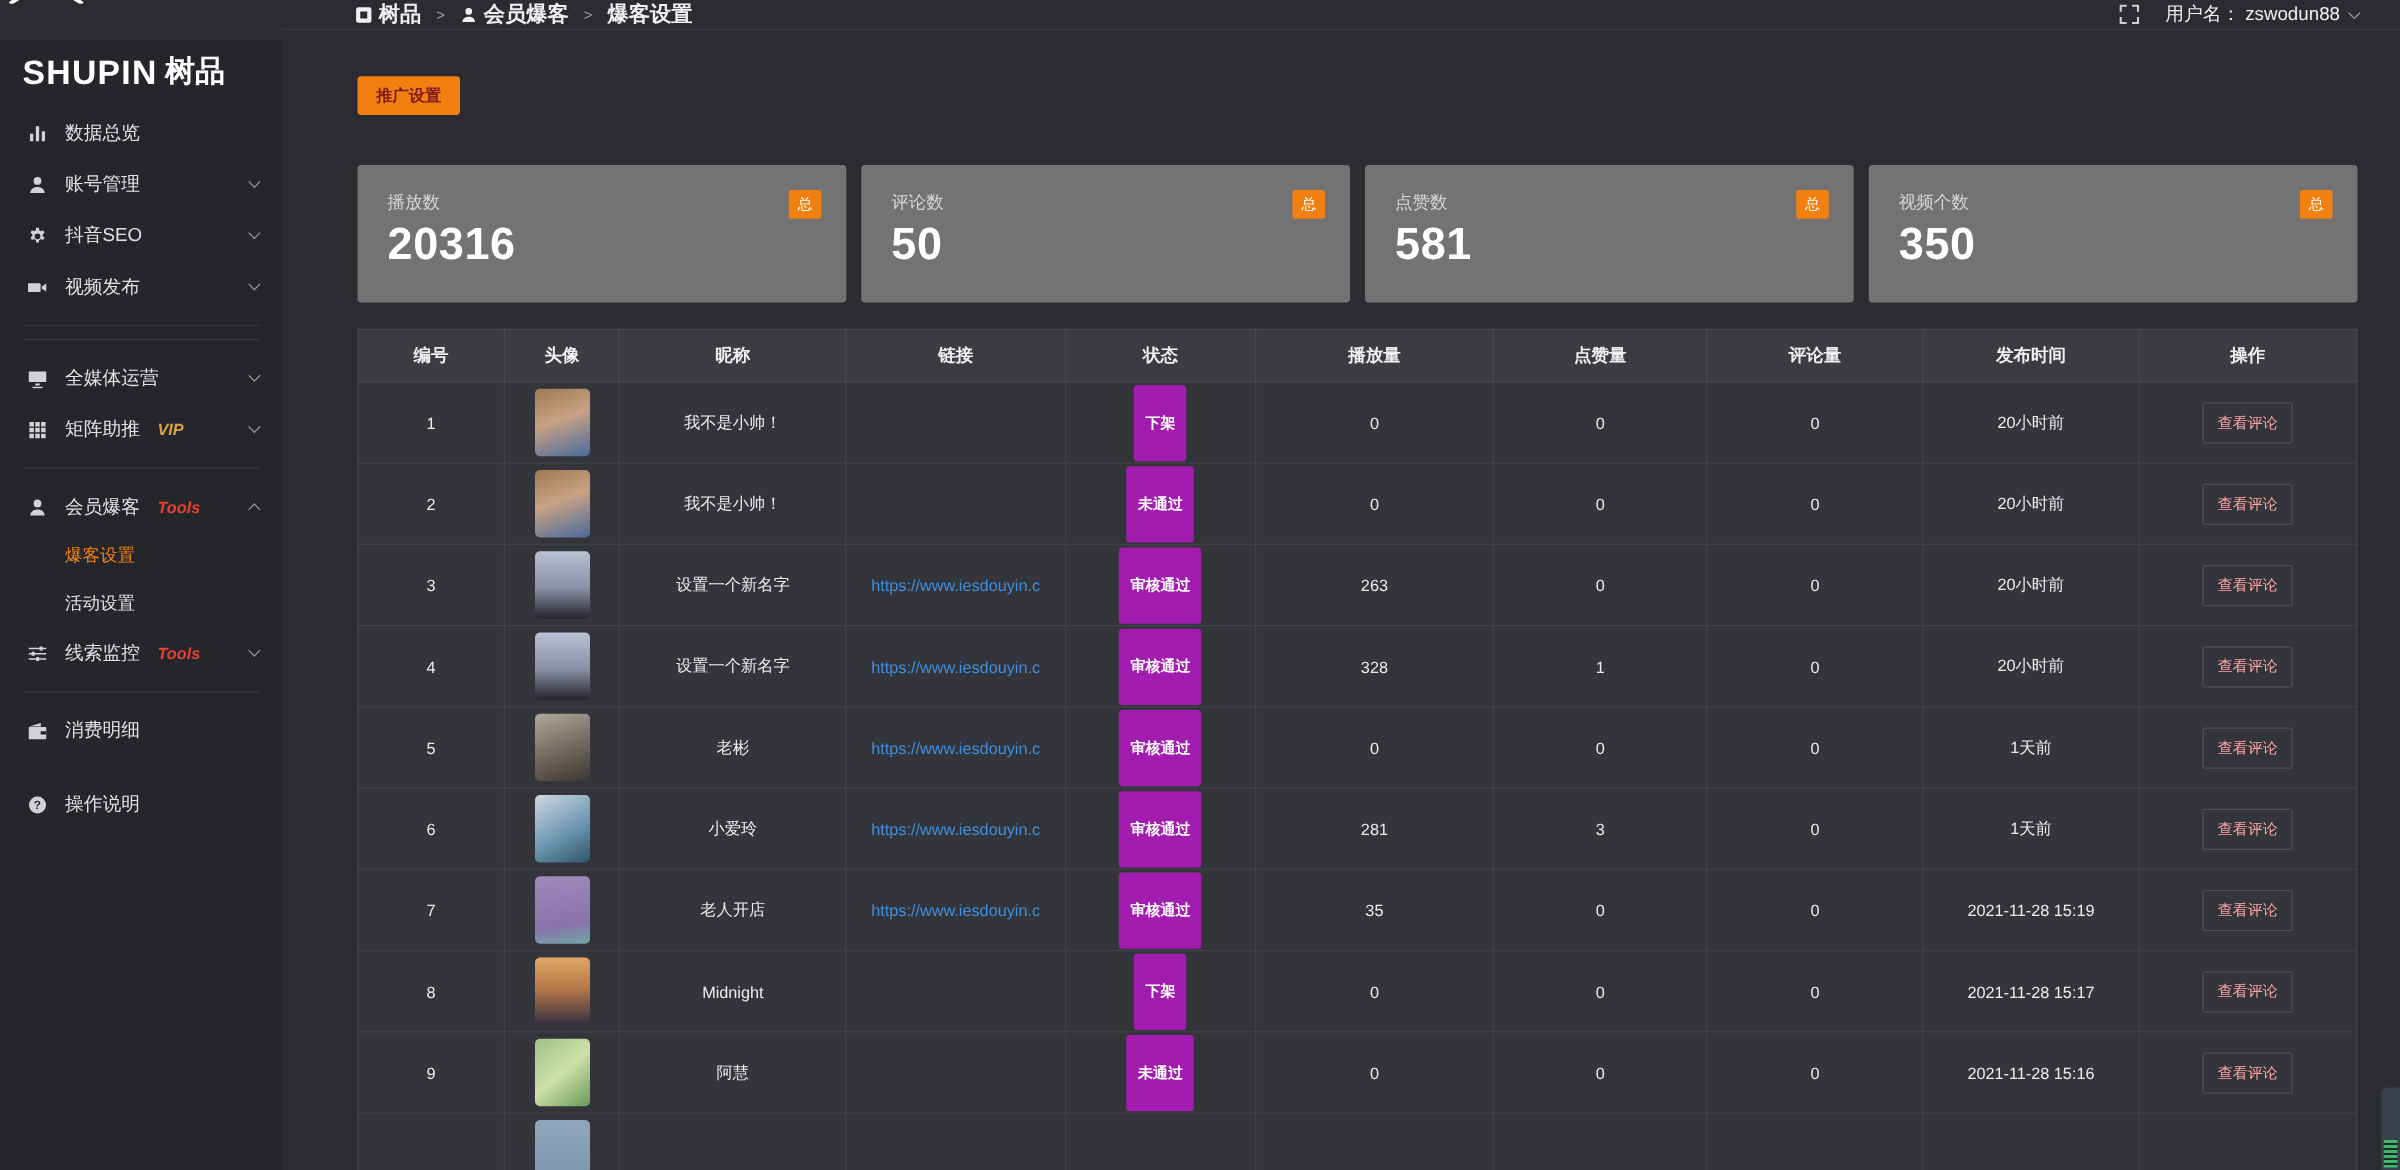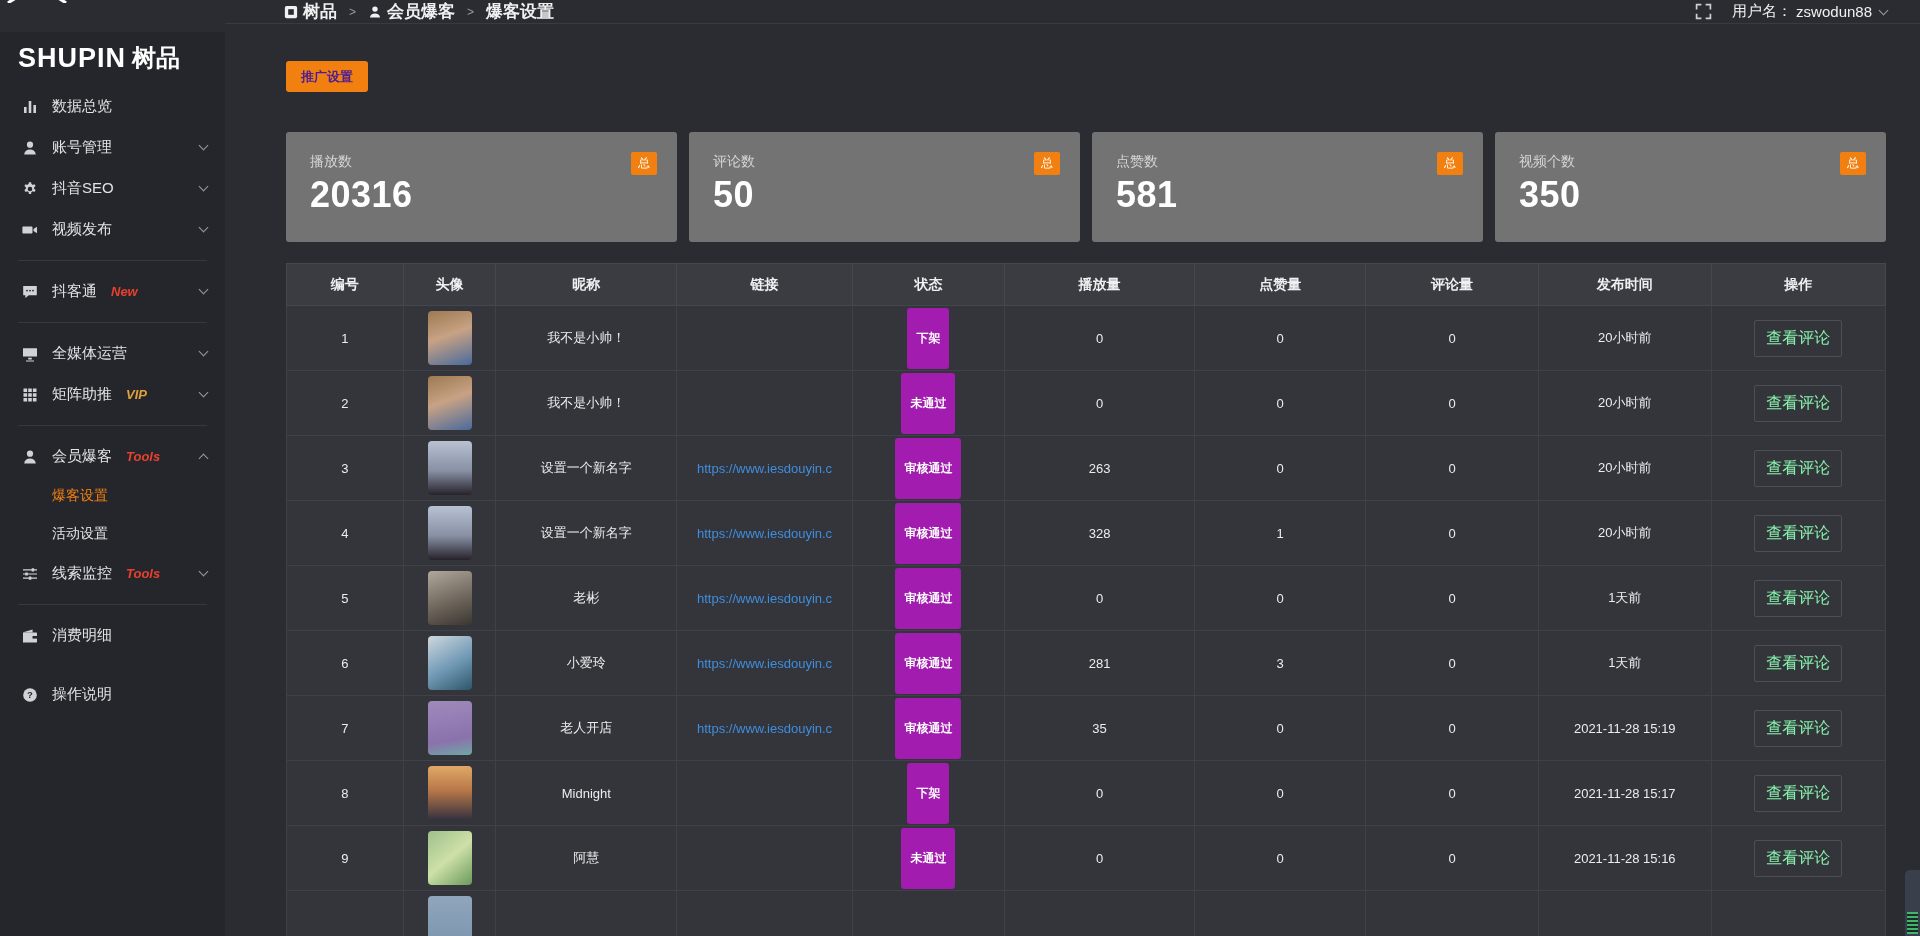--- a/index.html
+++ b/index.html
@@ -39,21 +39,21 @@
   .crumb { display:flex; align-items:center; gap:5px; cursor:pointer; }
   .crumb svg { width:14px; height:14px; }
   .crumb-sep { color:#9a9aa0; font-size:12px; font-weight:normal; }
   .user-area { margin-left:auto; display:flex; align-items:center; gap:20px; }
   .fs-icon { width:17px; height:17px; color:#cfcfd3; cursor:pointer; display:flex; }
   .username { display:flex; align-items:center; gap:8px; font-size:15px; color:#f0f0f2; cursor:pointer; }
   .username .chev { margin:0 0 3px 0; }
 
   
   .content { padding:37px 34px 0 61px; }
-  .promo-btn { height:31px; padding:0 15px; background:#f28011; color:#4c1d95; border:none; border-radius:3px; font-size:13px; font-weight:bold; cursor:pointer; font-family:inherit; }
+  .promo-btn { height:31px; padding:0 15px; background:#f28011; color:#7f1d1d; border:none; border-radius:3px; font-size:13px; font-weight:bold; cursor:pointer; font-family:inherit; }
   .stats { display:flex; gap:12px; margin-top:40px; }
   .stat-card { flex:1; background:#737373; height:110px; border-radius:3px; position:relative; padding:21px 20px 0 24px; }
   .stat-label { font-size:14px; color:#d5d5d8; }
   .stat-value { font-size:36px; font-weight:bold; color:#fff; margin-top:3px; letter-spacing:.5px; }
   .stat-badge { position:absolute; top:20px; right:20px; background:#f28011; color:#fff; font-size:12px; padding:3px 7px; border-radius:2px; }
 
   
   table { width:100%; border-collapse:collapse; margin-top:21px; table-layout:fixed; background:#34353a; }
   thead th { height:42px; background:#3b3c42; font-weight:bold; color:#f0f0f2; border:1px solid #46474d; font-size:14px; }
   tbody td { height:65px; text-align:center; border:1px solid #404148; color:#ececef; font-size:13px; padding:0; }
@@ -63,21 +63,21 @@
   .av3 { background:linear-gradient(180deg,#b8c2d2 0%,#8890a4 55%,#26222a 100%); }
   .av4 { background:linear-gradient(180deg,#b8c2d2 0%,#8890a4 55%,#26222a 100%); }
   .av5 { background:linear-gradient(160deg,#b0a89c 0%,#6a6258 60%,#3a3632 100%); }
   .av6 { background:linear-gradient(150deg,#cfd8de 0%,#6f98b4 55%,#2e5668 100%); }
   .av7 { background:linear-gradient(170deg,#9f8abb 0%,#8a72ac 70%,#6fa8a4 100%); }
   .av8 { background:linear-gradient(180deg,#e0a868 0%,#b87848 45%,#343040 100%); }
   .av9 { background:linear-gradient(140deg,#9fc08a 0%,#cde0a8 50%,#6a9a5a 100%); }
   .av10 { background:linear-gradient(180deg,#8fa6bc 0%,#7b94ac 100%); }
   .cell-link { color:#3e8ede; white-space:nowrap; overflow:hidden; display:block; padding:0 4px; text-align:center; cursor:pointer; text-decoration:none; }
   .status-badge { display:inline-block; background:#a21caf; color:#fff; font-size:12px; font-weight:bold; padding:22px 9px; border-radius:3px; }
-  .view-btn { background:transparent; border:1px solid #4e4f55; color:#86efac; font-size:16px; padding:7px 11px; border-radius:2px; cursor:pointer; font-family:inherit; }
+  .view-btn { background:transparent; border:1px solid #4e4f55; color:#fca5a5; font-size:12px; padding:7px 11px; border-radius:2px; cursor:pointer; font-family:inherit; }
 
   
   .scroll-widget { position:absolute; right:0; bottom:0; width:15px; height:66px; background:#39404c; border-radius:5px 0 0 0; }
   .scroll-widget .stripes { position:absolute; bottom:2px; left:2px; right:2px; height:22px;
       background:repeating-linear-gradient(180deg,#3fb56e 0 2px,#1e2a26 2px 4px); }
 </style>
 </head>
 <body>
 
 <div class="app">
@@ -128,35 +128,20 @@
               <path d="M1.2 4.5h8.3a1 1 0 0 1 1 1v5a1 1 0 0 1-1 1H1.2a.8.8 0 0 1-.8-.8V5.3a.8.8 0 0 1 .8-.8zM11.5 7.1 15 4.8v6.4l-3.5-2.3z"></path>
             </svg>
           </span>
         <span>视频发布</span>
         <span class="chev"></span>
       </div>
 
       <div class="divider"></div>
 
 
-      <div class="nav-item">
-        <span class="nicon">
-            <svg viewBox="0 0 16 16" fill="currentColor">
-              <path d="M1.2 2h13.6v9.2H6.8L3.4 14v-2.8H1.2z"></path>
-              <g fill="#25262b">
-                <circle cx="5" cy="6.6" r=".9"></circle>
-                <circle cx="8" cy="6.6" r=".9"></circle>
-                <circle cx="11" cy="6.6" r=".9"></circle>
-              </g>
-            </svg>
-          </span>
-        <span>抖客通</span>
-        <span class="nav-tag tag-red">New</span>
-        <span class="chev"></span>
-      </div>
 
       <div class="divider"></div>
 
       <div class="nav-item">
         <span class="nicon">
             <svg viewBox="0 0 16 16" fill="currentColor">
               <path d="M1 2.2h14v8.4H1zM6.2 11.8h3.6v1.6H6.2zM4 14.4h8V15.6H4z"></path>
             </svg>
           </span>
         <span>全媒体运营</span>

